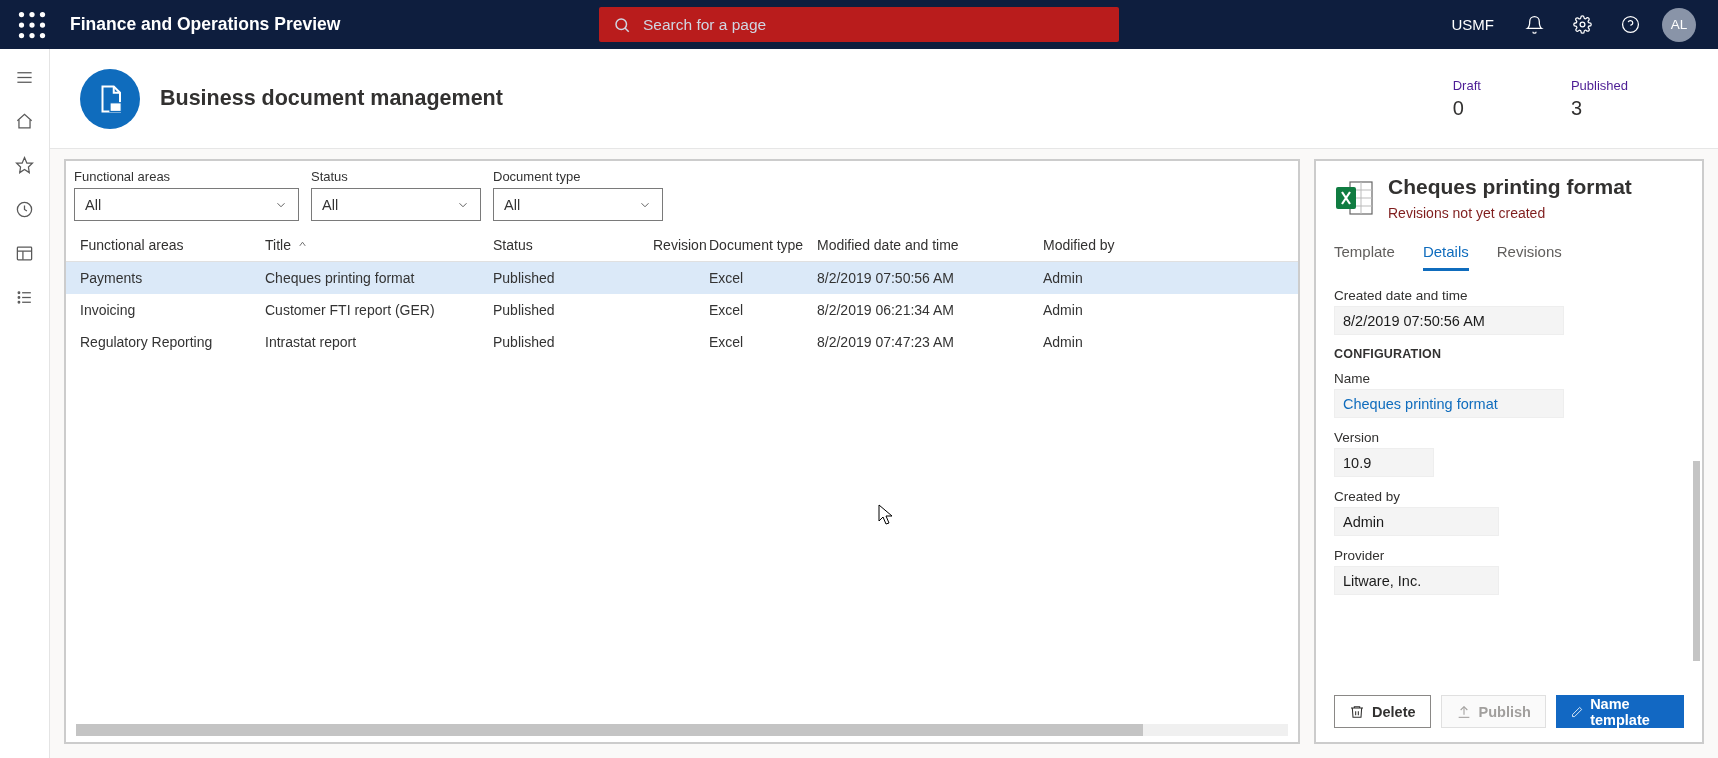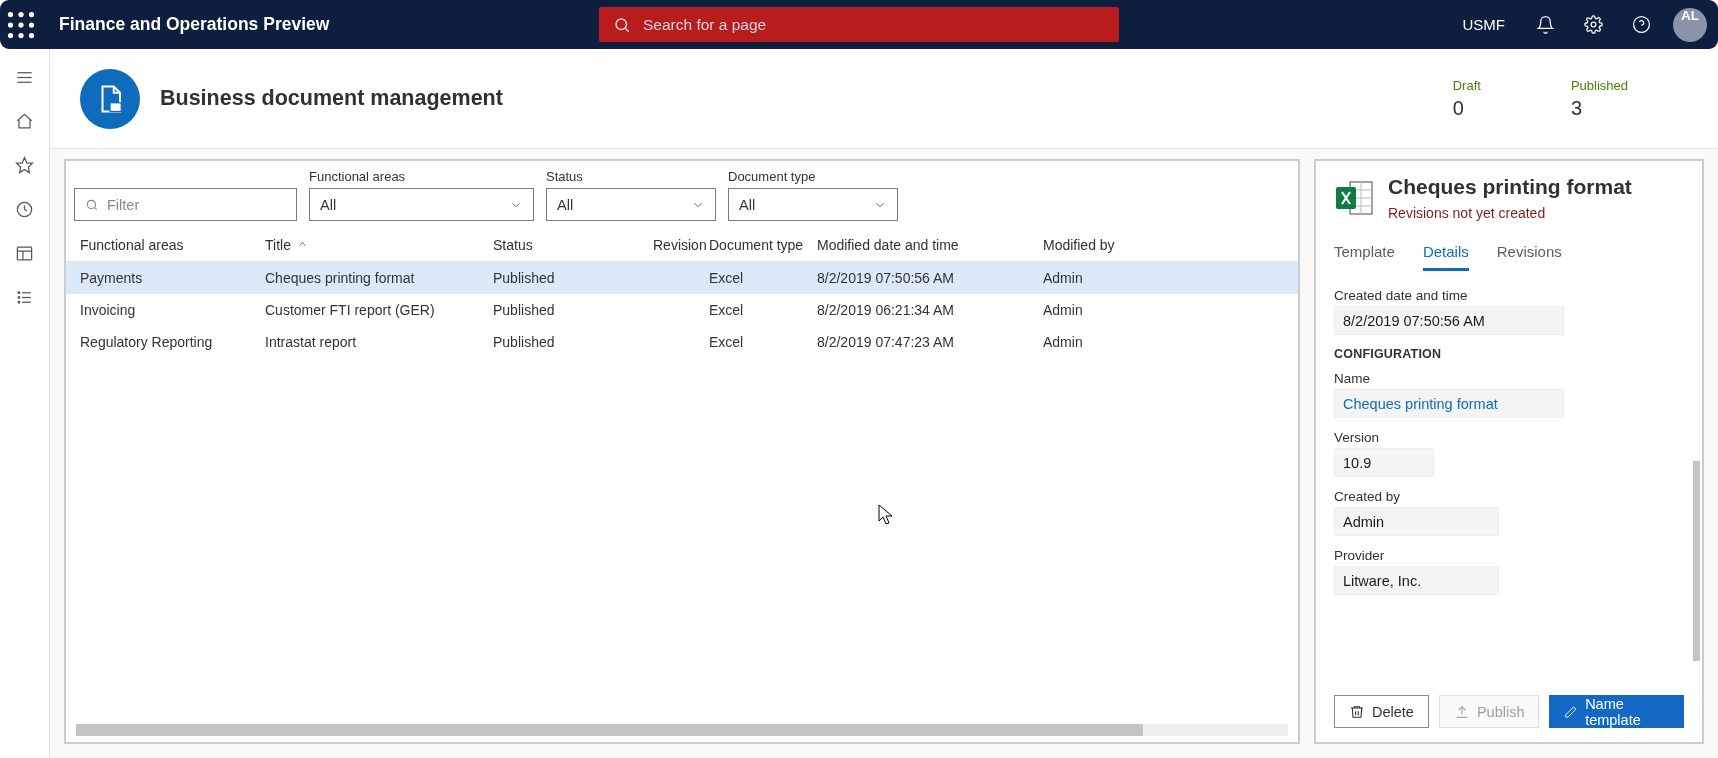--- a/index.html
+++ b/index.html
@@ -1,45 +1,45 @@
 <!DOCTYPE html>
 <html><head>
 <meta charset="utf-8">
 <style>
 * { box-sizing: border-box; margin: 0; padding: 0; font-family: "Segoe UI", Arial, sans-serif; }
 body { width: 1718px; height: 758px; overflow: hidden; background: #fff; }
 
 
-.topbar { height: 49px; background: #0e1e3e; color: #fff; display: flex; align-items: center; padding: 0 7px; border-radius: 9px; }
+.topbar { height: 49px; background: #0e1e3e; color: #fff; display: flex; align-items: center; padding: 0 18px; }
 .topbar .waffle { width: 28px; display: flex; align-items: center; justify-content: center; }
 .topbar .waffle svg { fill: #fff; }
 .topbar .app-title { font-size: 17.5px; font-weight: 600; margin-left: 24px; }
 .searchbox-wrap { position: absolute; left: 50%; transform: translateX(-50%); }
 .searchbox { width: 520px; height: 35px; background: #b91c1c; border-radius: 2px; display: flex; align-items: center; padding: 0 14px; color: #d0d6e2; font-size: 15.5px; }
 .searchbox svg { width: 18px; height: 18px; stroke: #d0d6e2; fill: none; stroke-width: 2; margin-right: 12px; }
 .topbar-right { margin-left: auto; display: flex; align-items: center; gap: 0; }
 .topbar-right .txt { font-size: 15px; font-weight: 400; padding: 0 16px; }
 .topbar-icon { width: 48px; height: 49px; display: flex; align-items: center; justify-content: center; }
 .topbar-icon svg { width: 19px; height: 19px; stroke: #fff; fill: none; stroke-width: 1.6; }
-.avatar { width: 34px; height: 34px; border-radius: 50%; background: #8994a8; color: #fff; display: flex; align-items: flex-start; justify-content: center; font-size: 13.5px; margin-left: 8px; margin-right: 4px; font-weight: bold; }
+.avatar { width: 34px; height: 34px; border-radius: 50%; background: #8994a8; color: #fff; display: flex; align-items: center; justify-content: center; font-size: 13.5px; margin-left: 8px; margin-right: 4px; }
 
 
 .leftrail { position: absolute; top: 49px; left: 0; width: 50px; height: calc(758px - 49px); background: #fff; border-right: 1px solid #e4e4e4; display: flex; flex-direction: column; align-items: center; padding-top: 10px; gap: 8px; }
 .leftrail .railbtn { width: 50px; height: 36px; display: flex; align-items: center; justify-content: center; }
 .leftrail svg { width: 19px; height: 19px; stroke: #595959; fill: none; stroke-width: 1.6; }
 
 
 .main { position: absolute; top: 49px; left: 50px; width: 1668px; height: calc(758px - 49px); background: #faf9f8; }
 
 .page-header { height: 100px; background: #fff; display: flex; align-items: center; padding: 0 30px; border-bottom: 1px solid #e6e6e6; justify-content: flex-end; }
 .page-header .iconbox { width: 60px; height: 60px; border-radius: 50%; background: #0f6cbd; display: flex; align-items: center; justify-content: center; }
 .page-header .iconbox svg { width: 30px; height: 30px; fill: #fff; }
 .page-header h1 { font-size: 21.5px; font-weight: 600; color: #323130; margin-left: 20px; }
 .page-header .counters { margin-left: auto; display: flex; gap: 90px; margin-right: 60px; }
-.page-header .counters .counter-label { font-size: 13px; color: #4d7c0f; margin-bottom: 4px; }
+.page-header .counters .counter-label { font-size: 13px; color: #4c1d95; margin-bottom: 4px; }
 .page-header .counters .counter-val { font-size: 20px; font-weight: 400; color: #323130; }
 
 .content { display: flex; gap: 14px; padding: 10px 14px 14px 14px; height: calc(100% - 100px); }
 
 
 .grid-panel { flex: 1; background: #fff; border: 2px solid #ccc; display: flex; flex-direction: column; position: relative; }
 .grid-filters { display: flex; gap: 0; padding: 8px 8px 0 8px; align-items: flex-end; }
 .filter-col { display: flex; flex-direction: column; margin-right: 12px; }
 .filter-col label { font-size: 13px; color: #333; margin-bottom: 4px; }
 .filter-input, .dropdown { height: 33px; border: 1px solid #7a7a7a; background: #fff; display: flex; align-items: center; padding: 0 10px; font-size: 14.5px; color: #333; }
@@ -80,21 +80,21 @@
 .tabs .tab.active { color: #0f6cbd; border-bottom: 3px solid #0f6cbd; font-weight: 400; }
 
 .details-body { margin-top: 16px; font-size: 14px; color: #1b1b1b; overflow-y: auto; flex: 1; }
 .details-body .field-label { font-size: 13.5px; color: #323130; margin-bottom: 3px; }
 .details-body .field-val { height: 29px; display: flex; align-items: center; padding: 0 8px; border: 1px solid transparent; font-size: 14.5px; margin-bottom: 12px; }
 .details-body .readonly { background: #f4f4f4; border: 1px solid #eee; width: 225px; }
 .details-body .wide { width: 230px; }
 .details-body .linkval { color: #0f6cbd; }
 .details-body .section { font-size: 12.5px; font-weight: 600; color: #323130; letter-spacing: .2px; margin: 10px 0 10px 0; }
 
-.details-footer { display: flex; gap: 10px; padding-top: 10px; justify-content: flex-end; }
+.details-footer { display: flex; gap: 10px; padding-top: 10px; justify-content: flex-end; font-weight: bold; }
 .btn { height: 33px; padding: 0 14px; display: flex; align-items: center; gap: 7px; font-size: 14.5px; border: 1px solid #8a8886; background: #fff; color: #323130; cursor: pointer; }
 .btn svg { width: 16px; height: 16px; stroke: currentColor; fill: none; stroke-width: 1.6; }
 .btn.disabled { color: #a19f9d; border-color: #e0e0e0; background: #fafafa; cursor: default; }
 .btn.primary { background: #1268c3; color: #fff; border-color: #1268c3; }
 
 .details-scroll-ind { position: absolute; right: 2px; top: 300px; width: 7px; height: 200px; background: #c4c4c4; }
 
 .cursor { position: absolute; width: 16px; height: 22px; left: 828px; top: 455px; pointer-events: none; }
 </style>
 </head>
@@ -216,29 +216,20 @@
         <div class="counter-val">3</div>
       </div>
     </div>
   </div>
 
   <div class="content">
 
     <div class="grid-panel">
       <div class="grid-filters">
         <div class="filter-col">
-          <div class="filter-input">
-            <svg viewBox="0 0 24 24">
-                <circle cx="11" cy="11" r="7"></circle>
-                <line x1="20" y1="20" x2="16" y2="16"></line>
-              </svg>
-            <span>Filter</span>
-          </div>
-        </div>
-        <div class="filter-col">
           <label>Functional areas</label>
           <div class="dropdown wide">
             <span>All</span>
             <svg viewBox="0 0 24 24">
                 <polyline points="6 9 12 15 18 9"></polyline>
               </svg>
           </div>
         </div>
         <div class="filter-col">
           <label>Status</label>

